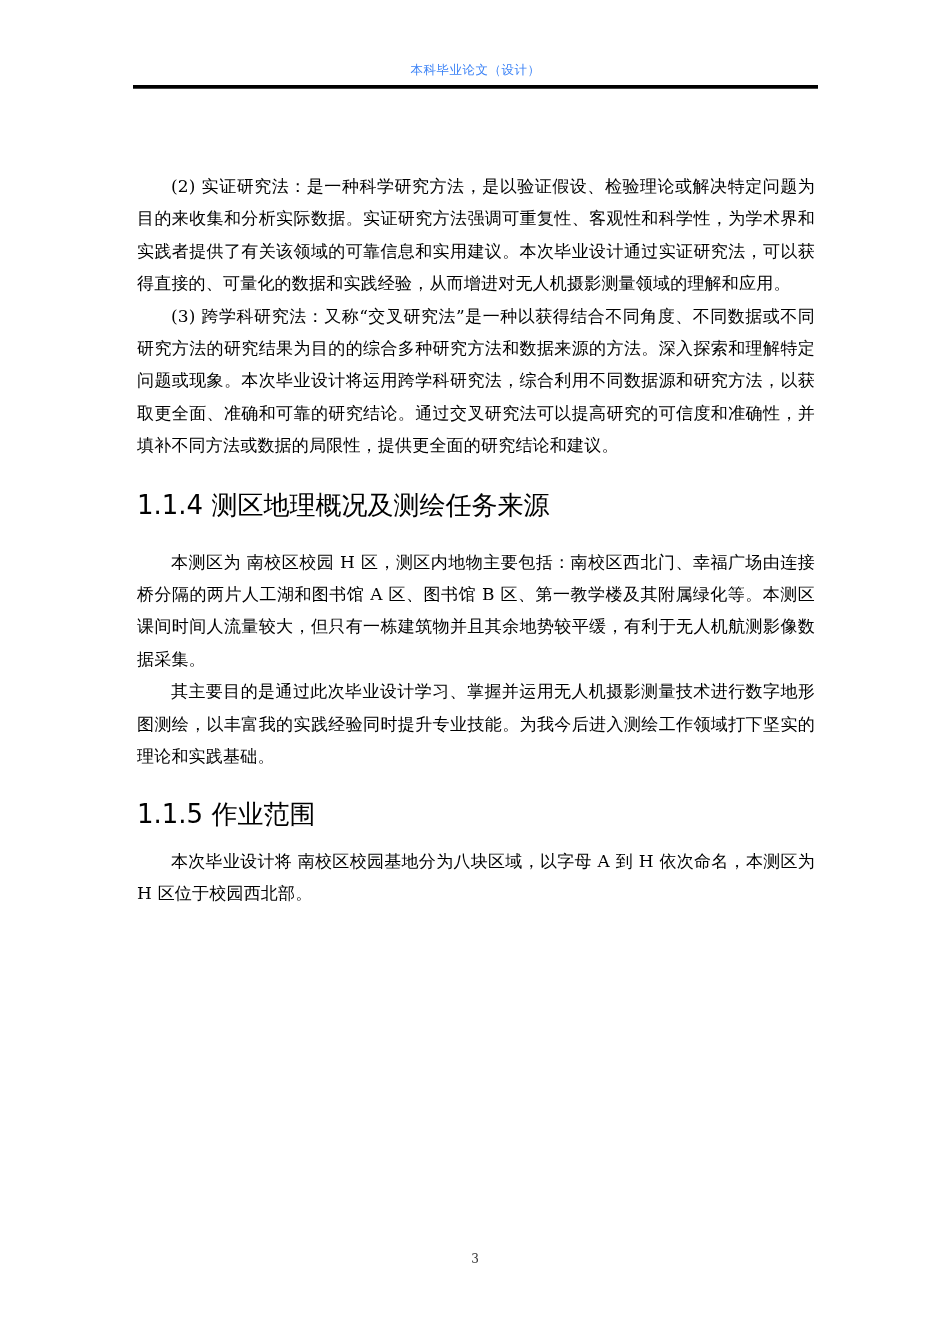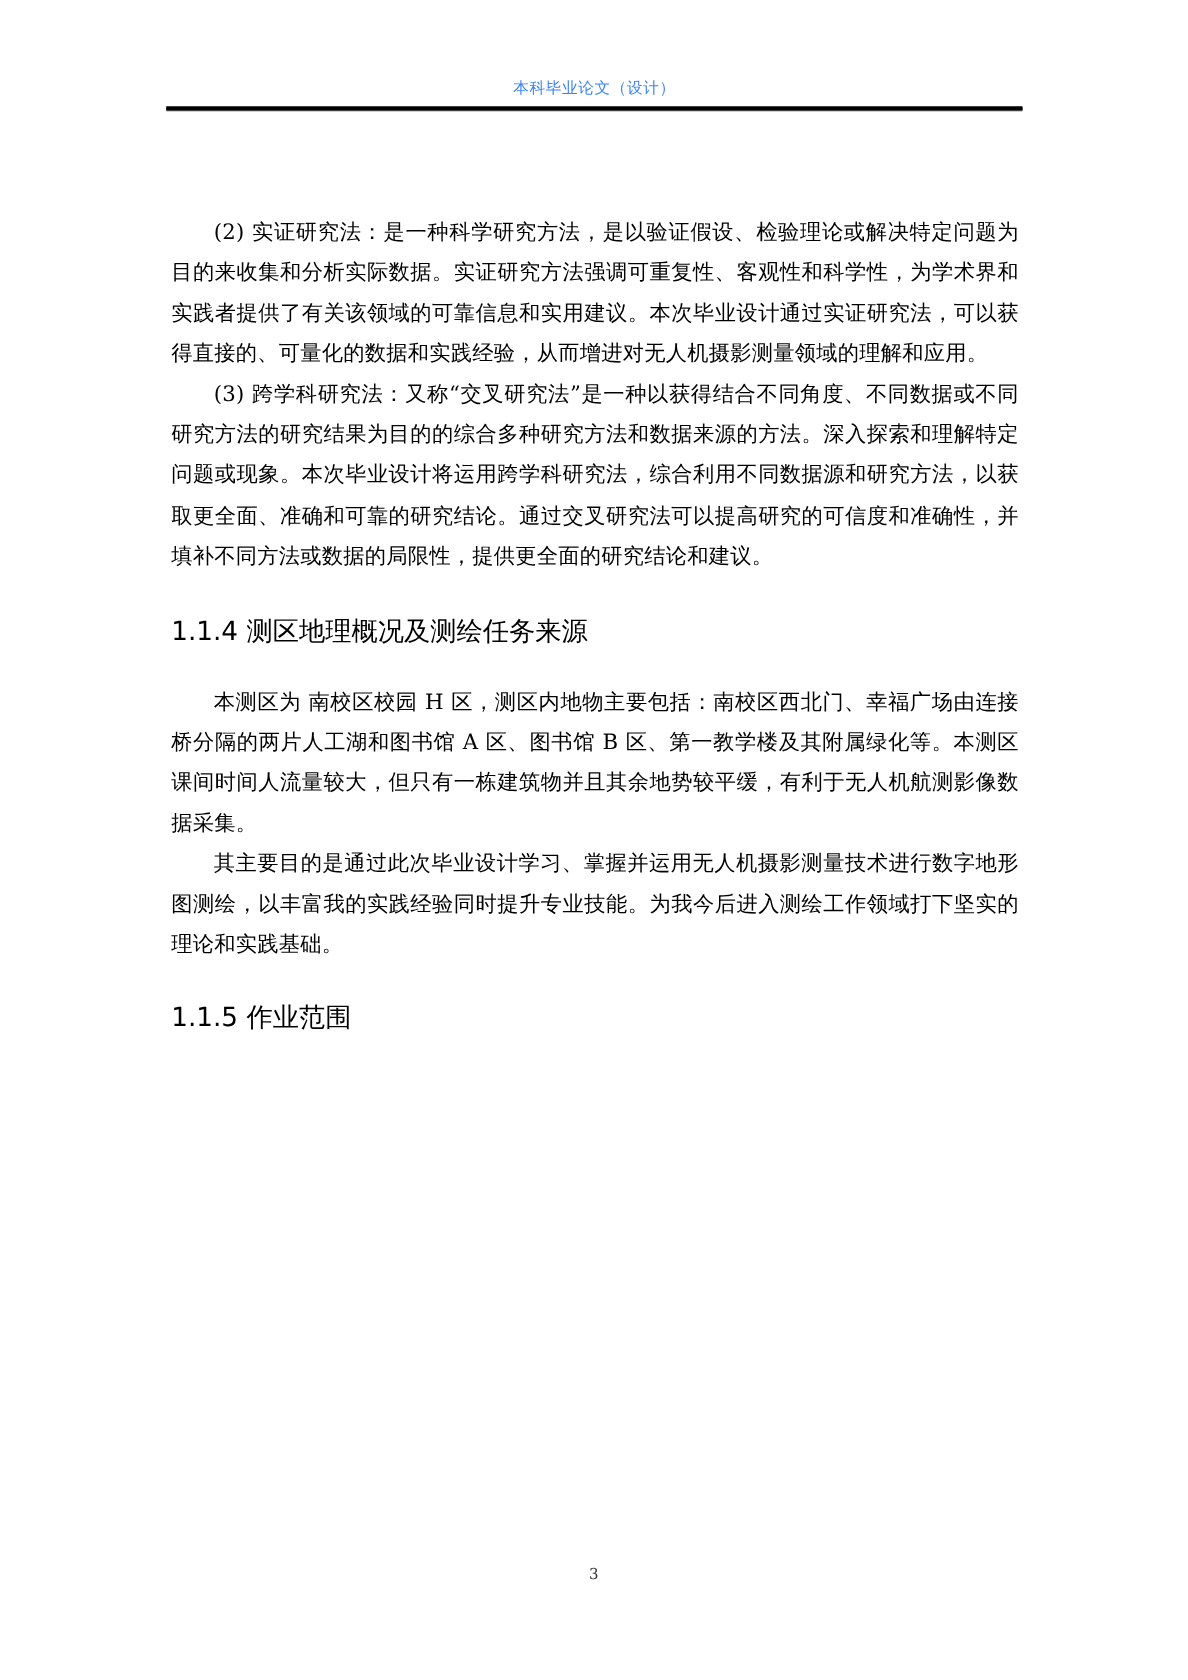--- a/index.html
+++ b/index.html
@@ -46,21 +46,21 @@
       font-size: 17px;
       line-height: 32.4px;
       text-indent: 2em;
       text-align: justify;
       text-justify: inter-character;
       letter-spacing: 0.2px;
     }
     .heading {
       margin: 0;
       font-family: "DejaVu Sans", "Liberation Sans", sans-serif;
-      font-size: 21px;
+      font-size: 26px;
       font-weight: normal;
       line-height: 30px;
     }
     .h-114 {
       margin-top: 28px;
       margin-bottom: 26px;
     }
     .h-115 {
       margin-top: 26px;
       margin-bottom: 16px;
@@ -84,15 +84,16 @@
 
 <div class="content">
   <p class="para">(2) 实证研究法：是一种科学研究方法，是以验证假设、检验理论或解决特定问题为目的来收集和分析实际数据。实证研究方法强调可重复性、客观性和科学性，为学术界和实践者提供了有关该领域的可靠信息和实用建议。本次毕业设计通过实证研究法，可以获得直接的、可量化的数据和实践经验，从而增进对无人机摄影测量领域的理解和应用。</p>
   <p class="para">(3) 跨学科研究法：又称“交叉研究法”是一种以获得结合不同角度、不同数据或不同研究方法的研究结果为目的的综合多种研究方法和数据来源的方法。深入探索和理解特定问题或现象。本次毕业设计将运用跨学科研究法，综合利用不同数据源和研究方法，以获取更全面、准确和可靠的研究结论。通过交叉研究法可以提高研究的可信度和准确性，并填补不同方法或数据的局限性，提供更全面的研究结论和建议。</p>
 
   <h2 class="heading h-114">1.1.4 测区地理概况及测绘任务来源</h2>
   <p class="para">本测区为  南校区校园 H 区，测区内地物主要包括：南校区西北门、幸福广场由连接桥分隔的两片人工湖和图书馆 A 区、图书馆 B 区、第一教学楼及其附属绿化等。本测区课间时间人流量较大，但只有一栋建筑物并且其余地势较平缓，有利于无人机航测影像数据采集。</p>
   <p class="para">其主要目的是通过此次毕业设计学习、掌握并运用无人机摄影测量技术进行数字地形图测绘，以丰富我的实践经验同时提升专业技能。为我今后进入测绘工作领域打下坚实的理论和实践基础。</p>
 
   <h2 class="heading h-115">1.1.5 作业范围</h2>
+  <p class="para">本次毕业设计将  南校区校园基地分为八块区域，以字母 A 到 H 依次命名，本测区为 H 区位于校园西北部。</p>
 </div>
 
 <div class="page-number">3</div>
 
 </body></html>

